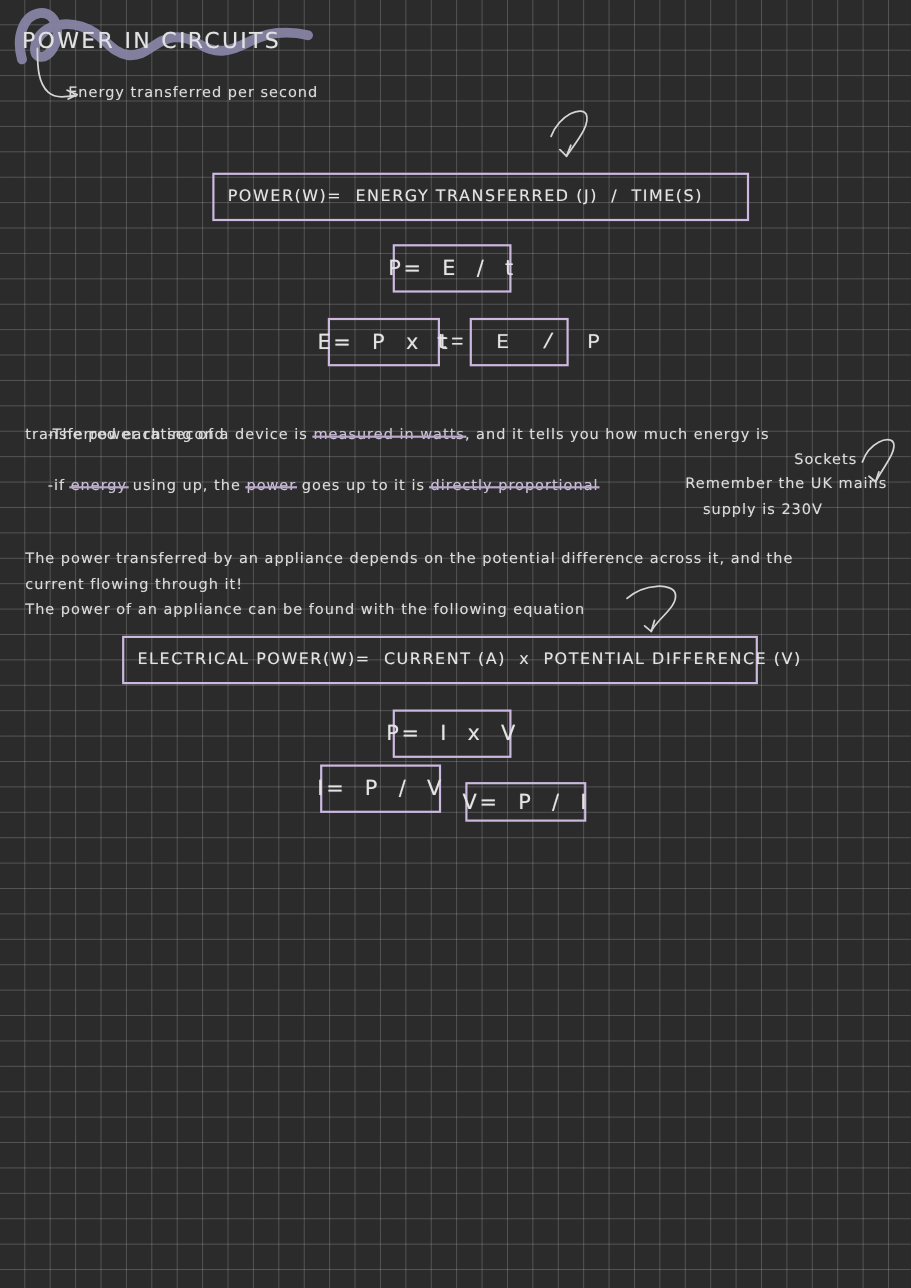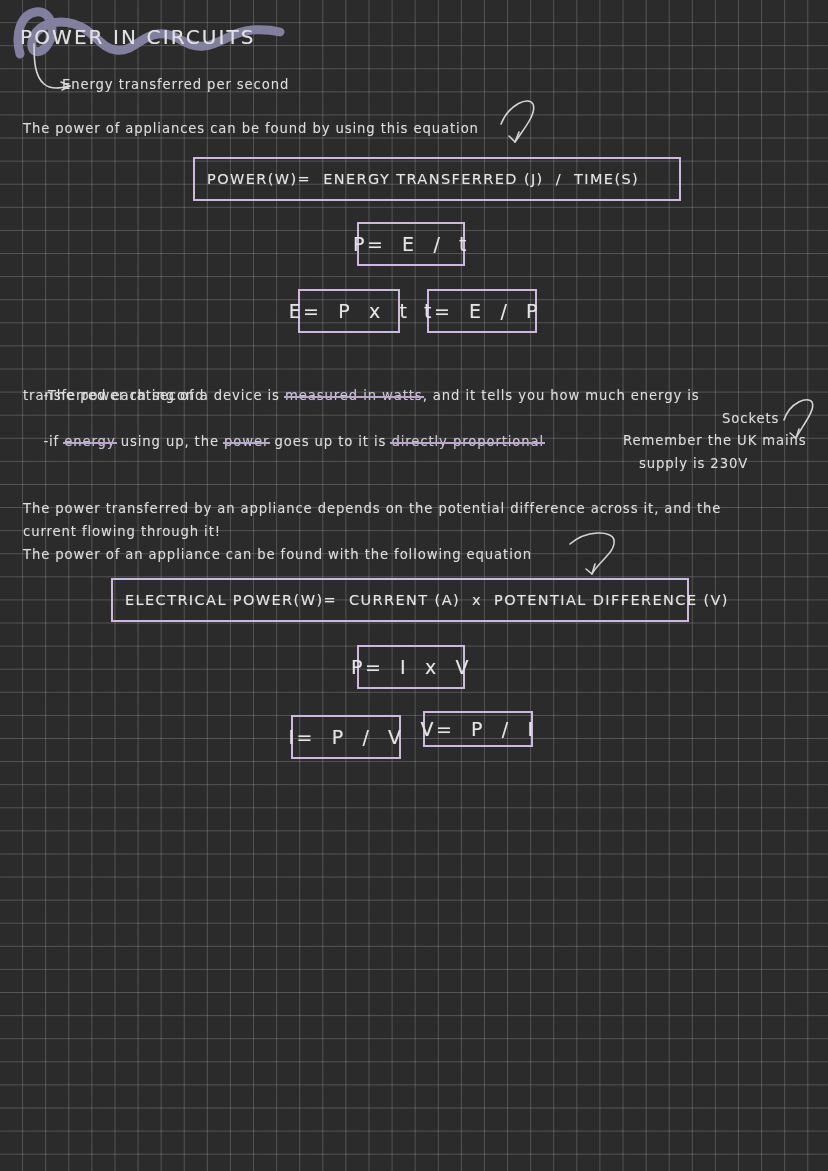--- a/index.html
+++ b/index.html
@@ -115,34 +115,33 @@
 
   <div id="title">POWER IN CIRCUITS</div>
 
   <svg class="arrow" style="left:30px; top:42px;" width="48" height="52" viewBox="0 0 48 52" fill="none">
     <path d="M4 2 C4 20 5 34 14 42 C21 48 31 46 40 44" stroke="#d5d5d5" stroke-width="1.6" stroke-linecap="round"></path>
     <path d="M40 44 L31 40 M40 44 L32 48" stroke="#d5d5d5" stroke-width="1.6" stroke-linecap="round"></path>
   </svg>
 
   <div class="tx" style="left:62px; top:74px;">Energy transferred per second</div>
 
-  <div class="tx" style="left:23px; top:118px;">The power of appliances can be found by using this equation</div>
 
   <svg class="arrow" style="left:495px; top:96px;" width="48" height="56" viewBox="0 0 48 56" fill="none">
     <path d="M6 28 C14 8 34 0 38 8 C42 18 28 34 20 46" stroke="#d5d5d5" stroke-width="1.6" stroke-linecap="round"></path>
     <path d="M20 46 L24 36 M20 46 L14 40" stroke="#d5d5d5" stroke-width="1.6" stroke-linecap="round"></path>
   </svg>
 
   <div class="eqbox wide" style="left:193px; top:157px; width:488px; height:44px;">POWER(W)=  ENERGY TRANSFERRED (J)  /  TIME(S)</div>
 
   <div class="eqbox small" style="left:357px; top:222px; width:108px; height:44px;">P=  E  /  t</div>
 
   <div class="eqbox small" style="left:298px; top:289px; width:102px; height:44px;">E=  P  x  t</div>
 
-  <div class="eqbox small" style="left:427px; top:289px; width:110px; height:44px;">t=  E  /  P</div>
+  <div class="eqbox small" style="left:427px; top:289px; width:90px; height:44px;font-family:Liberation Mono, monospace;">t=  E  /  P</div>
 
   <div class="tx" style="left:23px; top:362px;">
     <span>-The power rating of a device is </span><span class="strike">measured in watts</span><span>, and it tells you how much energy is</span>
   </div>
   <div class="tx" style="left:23px; top:385px;">transferred each second</div>
 
   <div class="tx" style="left:23px; top:408px;">
     <span>-if </span><span class="strike">energy</span><span> using up, the </span><span class="strike">power</span><span> goes up to it is </span><span class="strike">directly proportional</span>
   </div>
 
@@ -162,17 +161,17 @@
 
   <svg class="arrow" style="left:566px; top:528px;" width="56" height="56" viewBox="0 0 56 56" fill="none">
     <path d="M4 16 C20 2 46 2 48 12 C50 24 32 34 26 46" stroke="#d5d5d5" stroke-width="1.6" stroke-linecap="round"></path>
     <path d="M26 46 L29 36 M26 46 L20 41" stroke="#d5d5d5" stroke-width="1.6" stroke-linecap="round"></path>
   </svg>
 
   <div class="eqbox wide" style="left:111px; top:578px; width:578px; height:44px;">ELECTRICAL POWER(W)=  CURRENT (A)  x  POTENTIAL DIFFERENCE (V)</div>
 
   <div class="eqbox small" style="left:357px; top:645px; width:108px; height:44px;">P=  I  x  V</div>
 
-  <div class="eqbox small" style="left:291px; top:715px; width:110px; height:44px;">I=  P  /  V</div>
+  <div class="eqbox small" style="left:291px; top:695px; width:110px; height:44px;">I=  P  /  V</div>
 
   <div class="eqbox small" style="left:423px; top:711px; width:110px; height:36px;">V=  P  /  I</div>
 
 </div>
 
 </body></html>

